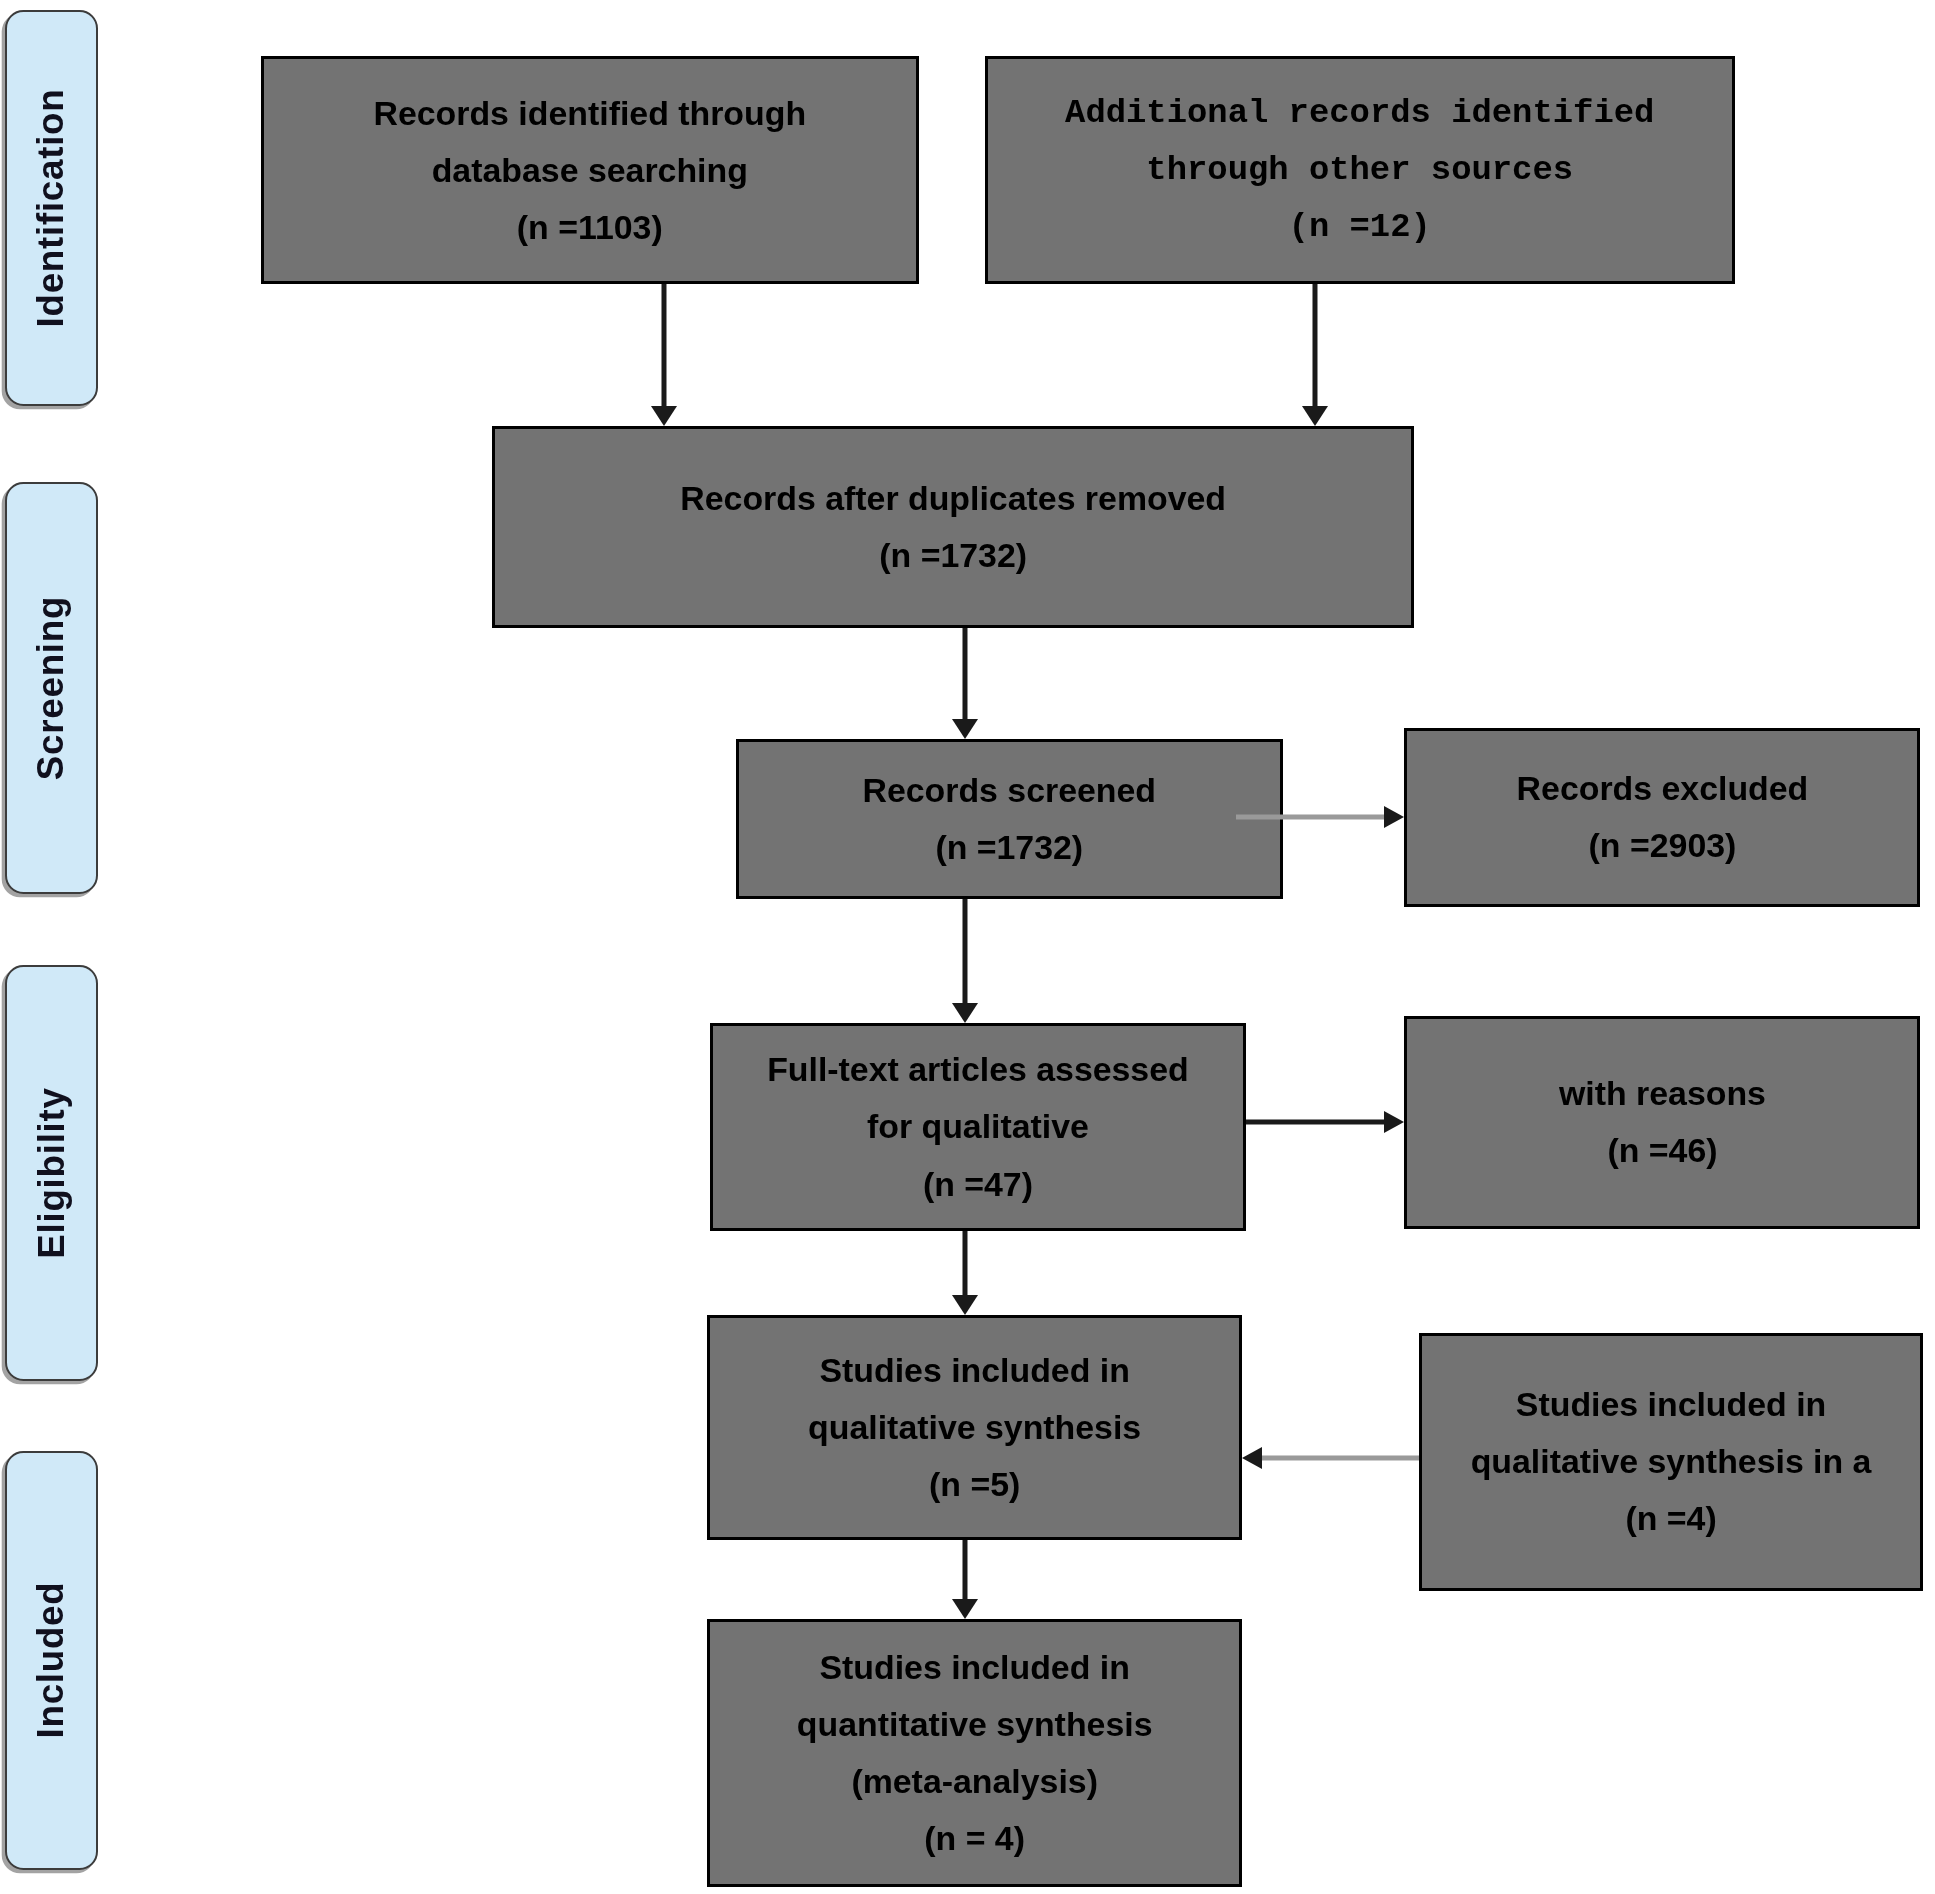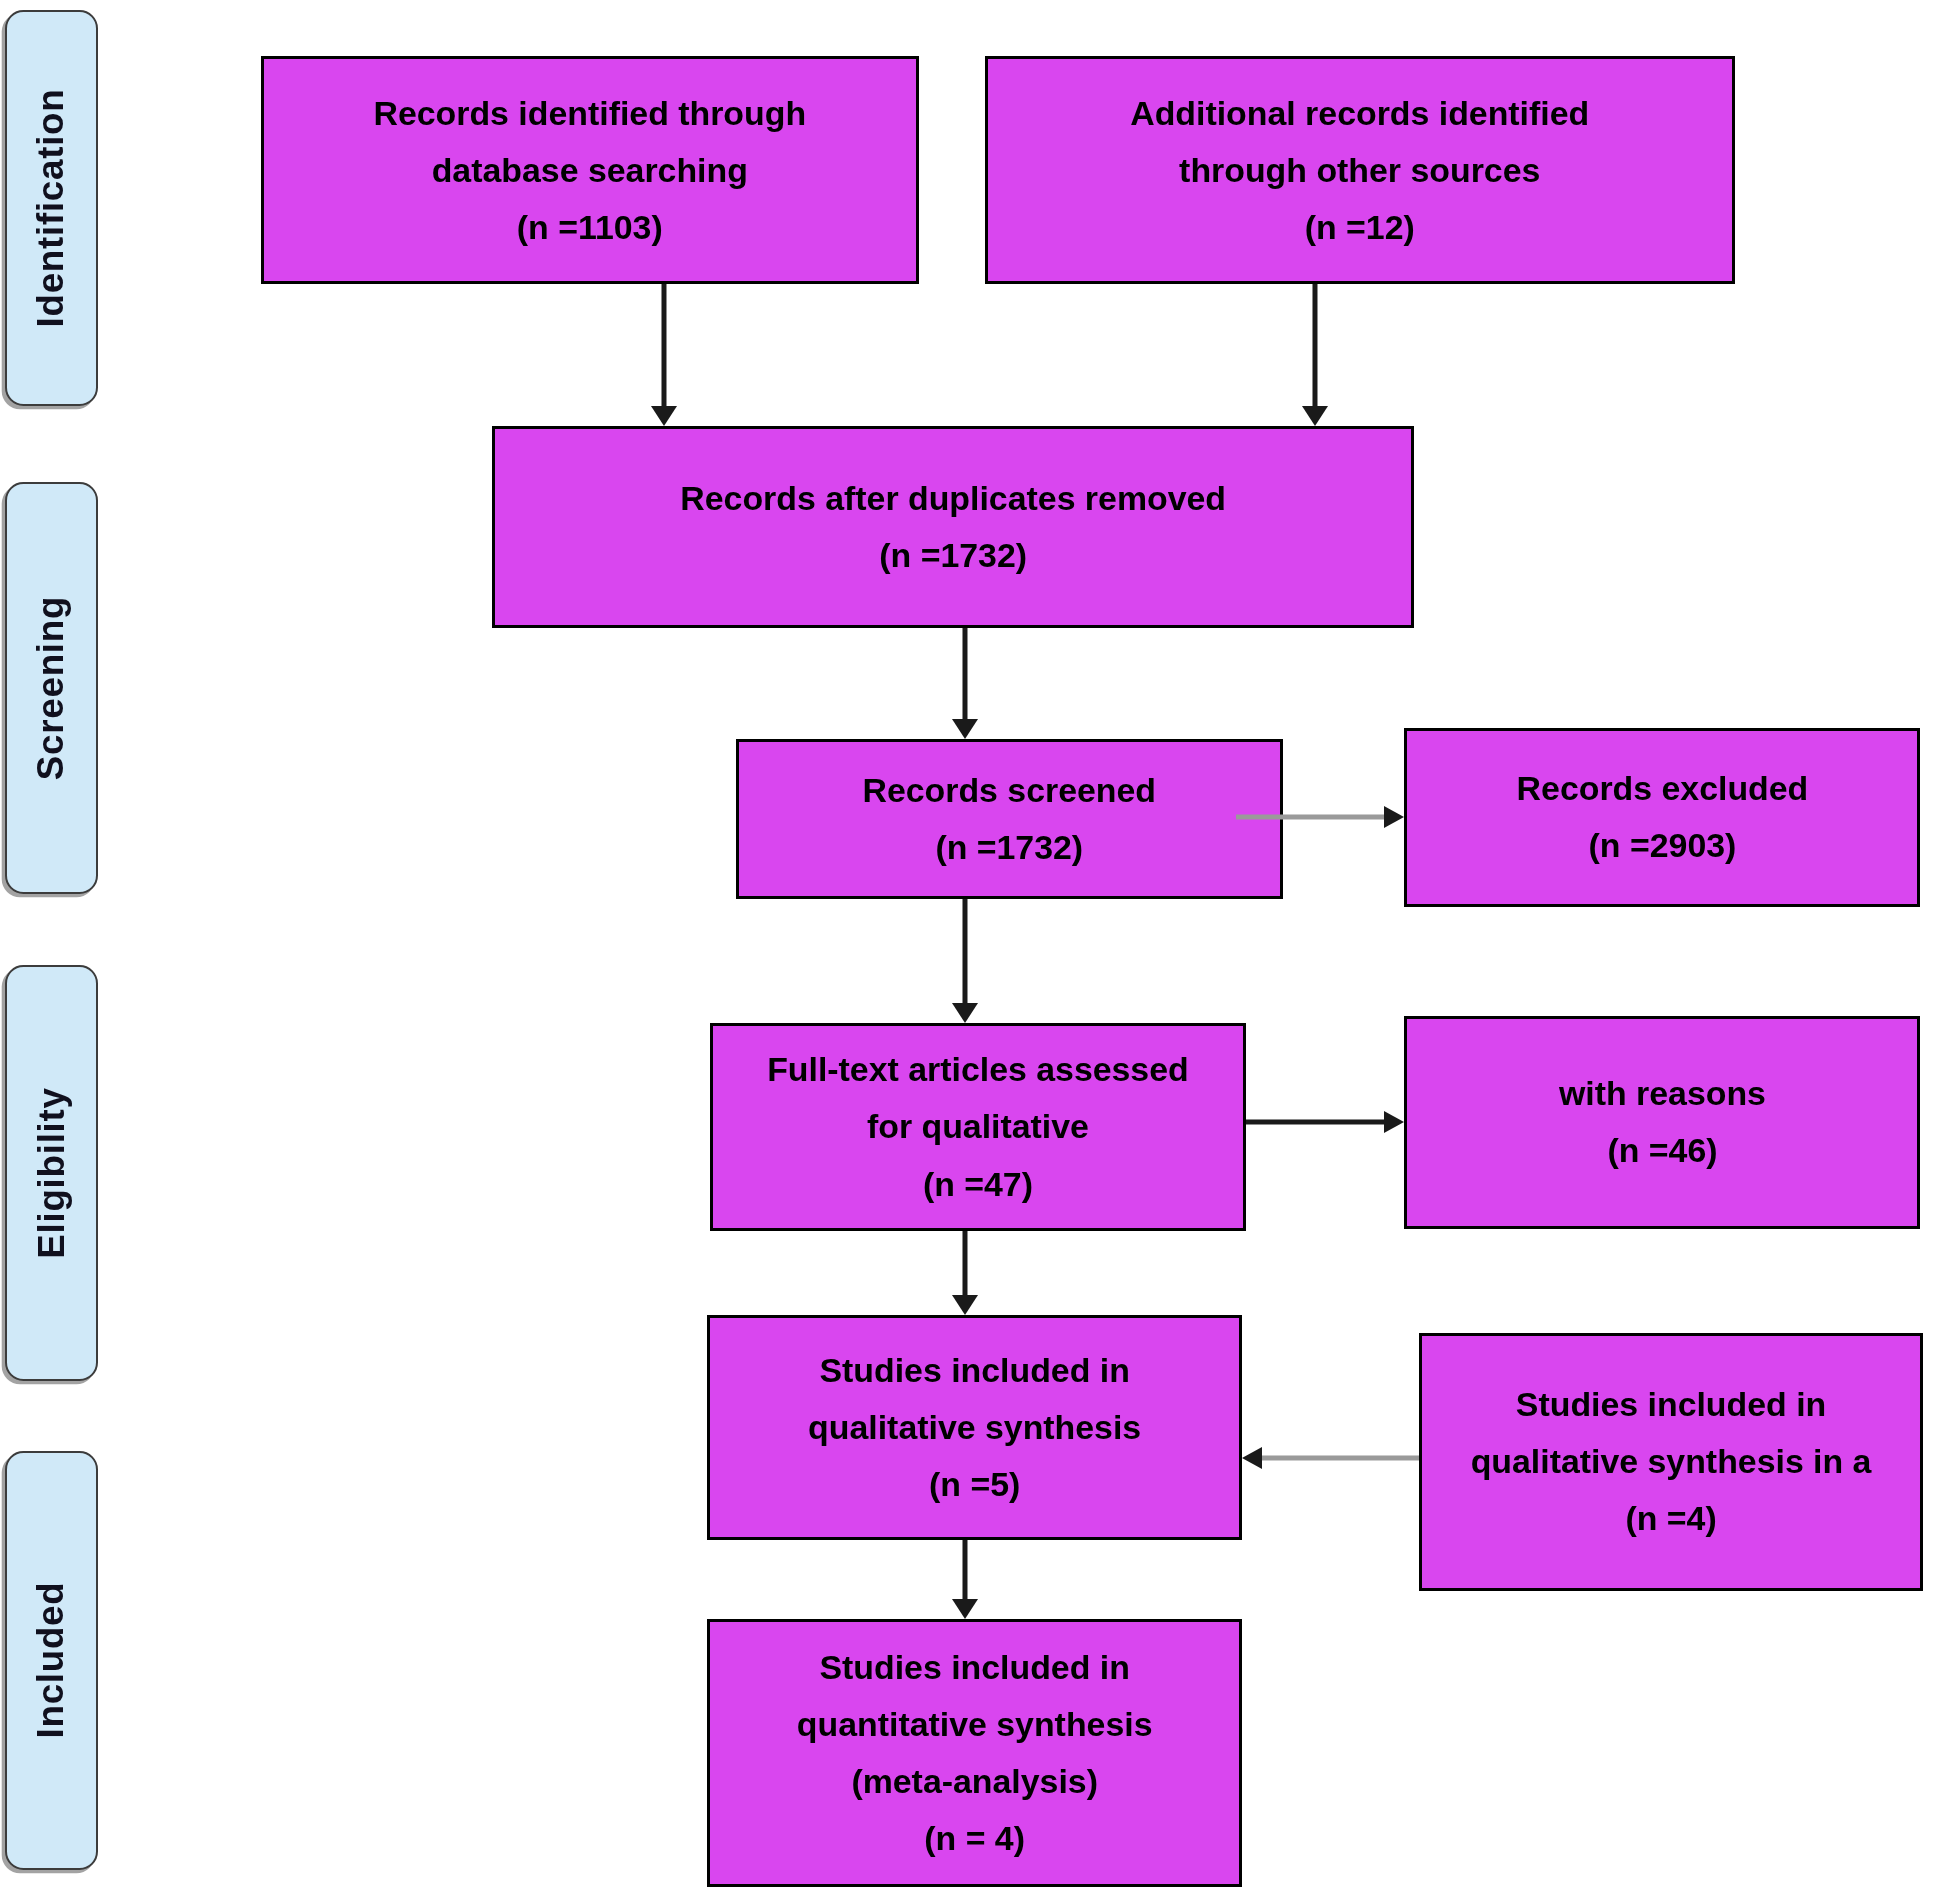--- a/index.html
+++ b/index.html
@@ -34,21 +34,21 @@
     transform:rotate(-90deg);
     white-space:nowrap;
     font-weight:bold;
     font-size:1.9vw;
     color:#10101e;
     letter-spacing:0.02em;
   }
   .fbox{
     position:absolute;
     border:0.2vw solid var(--box-border);
-    background:#d946ef;
+    background:#737373;
     display:flex;flex-direction:column;align-items:center;justify-content:center;
     text-align:left;
     font-weight:bold;
     font-size:1.75vw;
     color:var(--text);
     box-sizing:border-box;
   }
   .fbox span{display:block;line-height:2.95vw;white-space:nowrap;}
   .vstem{
     position:absolute;
@@ -102,21 +102,21 @@
   <div class="stage" style="top:76.59%;height:22.16%;">
     <span>Included</span>
   </div>
 
   <div class="fbox" style="left:13.49%;top:2.97%;width:33.98%;height:12.04%;">
     <span>Records identified through</span>
     <span>database searching</span>
     <span>(n =1103)</span>
   </div>
 
-  <div class="fbox" style="left:50.89%;top:2.97%;width:38.76%;height:12.04%;">
+  <div class="fbox" style="left:50.89%;top:2.97%;width:38.76%;height:12.04%;font-family:Liberation Mono, monospace;">
     <span>Additional records identified</span>
     <span>through other sources</span>
     <span>(n =12)</span>
   </div>
 
   <div class="fbox" style="left:25.44%;top:22.51%;width:47.64%;height:10.64%;">
     <span>Records after duplicates removed</span>
     <span>(n =1732)</span>
   </div>
 

